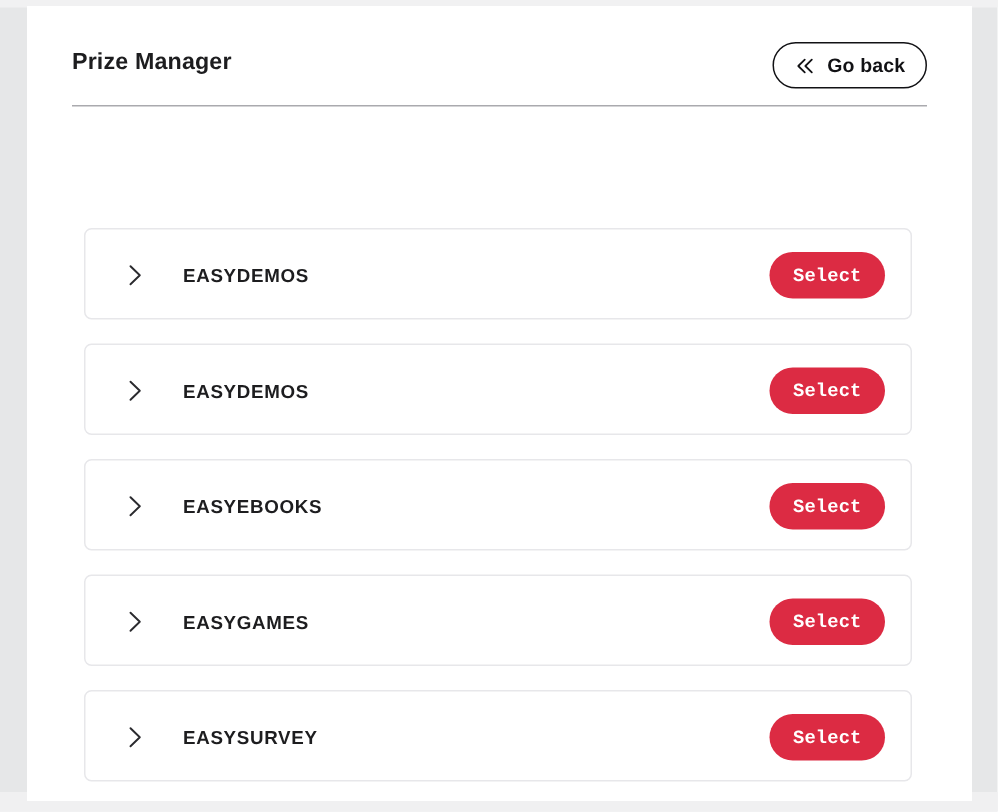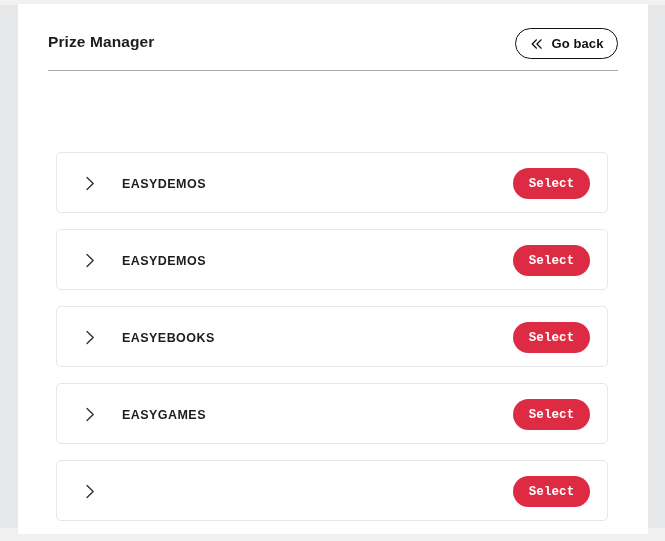--- a/index.html
+++ b/index.html
@@ -258,18 +258,19 @@
       <polyline points="4,2.5 10.2,8.5 4,14.5" fill="none" stroke="#2b2b2f" stroke-width="1.3" stroke-linecap="round" stroke-linejoin="round"></polyline>
     </svg>
     <div class="row-label">EASYGAMES</div>
     <button class="select-btn">Select</button>
   </div>
 
   <div class="list-item">
     <svg class="row-chevron" viewBox="0 0 15 17">
       <polyline points="4,2.5 10.2,8.5 4,14.5" fill="none" stroke="#2b2b2f" stroke-width="1.3" stroke-linecap="round" stroke-linejoin="round"></polyline>
     </svg>
+    <div class="row-label">EASYSURVEY</div>
     <button class="select-btn">Select</button>
   </div>
 </div>
 
   </div>
 </div>
 
 </body></html>

